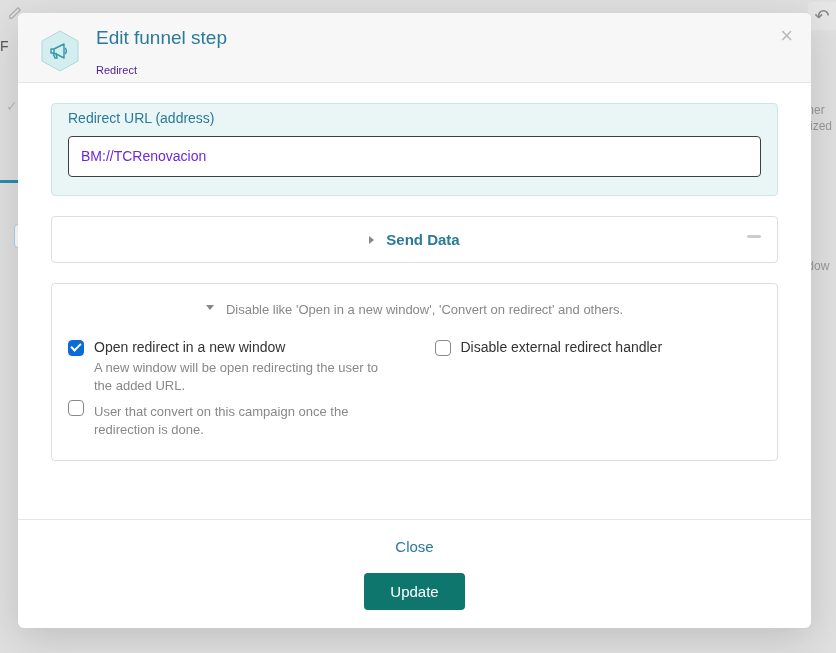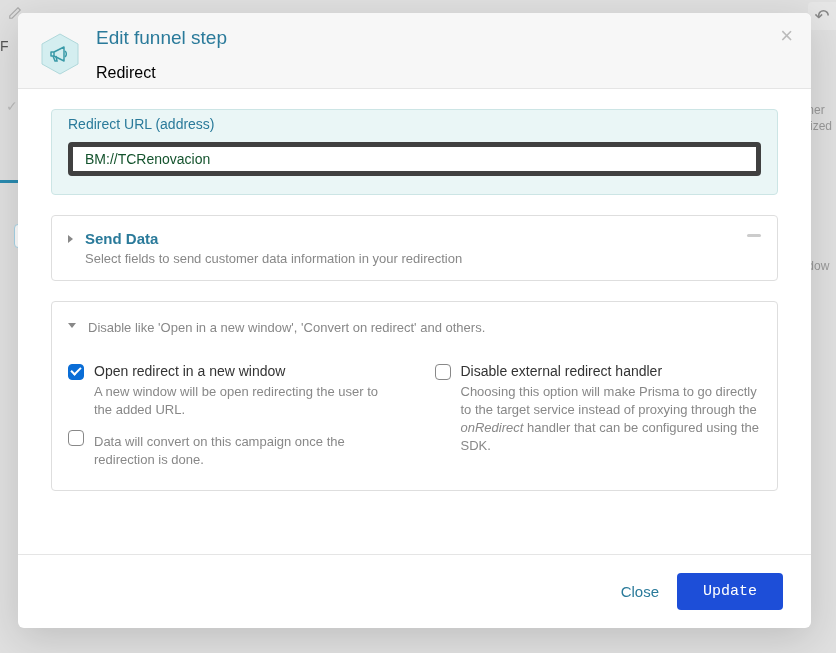--- a/index.html
+++ b/index.html
@@ -114,22 +114,22 @@
       position: relative;
     }
     .hex-svg { width: 44px; height: 44px; }
     .modal-title {
       font-size: 19px;
       font-weight: 400;
       color: #2a7a9a;
       line-height: 1.2;
     }
     .modal-subtitle {
-      font-size: 16px;
-      color: #000000;
+      font-size: 11px;
+      color: #4c1d95;
       margin-top: 14px;
     }
     .close-x {
       position: absolute;
       top: 12px;
       right: 18px;
       font-size: 22px;
       color: #bbb;
       cursor: pointer;
       line-height: 1;
@@ -151,35 +151,36 @@
       padding: 6px 16px 18px 16px;
     }
     .field-label {
       color: #2a7a9a;
       font-size: 14px;
       font-weight: 500;
       margin-bottom: 10px;
     }
     .text-input {
       width: 100%;
-      height: 34px;
-      border: 5px solid #404040;
+      height: 41px;
+      border: 1px solid #404040;
       border-radius: 4px;
       padding: 0 12px;
       font-size: 14px;
-      color: #14532d;
+      color: #6d28d9;
       background: #fff;
       font-family: inherit;
     }
     .panel-header {
       display: flex;
       align-items: flex-start;
       padding: 14px 16px;
       cursor: pointer;
       position: relative;
+      justify-content: center;
     }
     .panel-caret {
       width: 0;
       height: 0;
       margin-top: 5px;
       margin-right: 12px;
       flex-shrink: 0;
     }
     .panel-caret.right {
       border-top: 4px solid transparent;
@@ -215,21 +216,21 @@
       padding: 4px 16px 20px 16px;
       display: flex;
       gap: 40px;
     }
     .option-col {
       flex: 1;
     }
     .option-item {
       display: flex;
       align-items: flex-start;
-      margin-top: 10px;
+      margin-top: 4px;
       gap: 10px;
     }
     .checkbox {
       width: 16px;
       height: 16px;
       border: 1.5px solid #888;
       border-radius: 4px;
       flex-shrink: 0;
       margin-top: 1px;
       position: relative;
@@ -264,38 +265,39 @@
     .option-help em {
       font-style: italic;
     }
     .modal-footer {
       border-top: 1px solid #e5e5e5;
       padding: 18px 28px;
       display: flex;
       justify-content: flex-end;
       align-items: center;
       gap: 18px;
+      flex-direction: column;
     }
     .btn-link {
       color: #2a7a9a;
       font-size: 15px;
       cursor: pointer;
       background: none;
       border: none;
       font-family: inherit;
     }
     .btn-primary {
-      background: #1d4ed8;
+      background: #0f766e;
       color: #fff;
       border: none;
       border-radius: 4px;
       font-size: 15px;
       padding: 10px 26px;
       cursor: pointer;
-      font-family: Liberation Mono, monospace;
+      font-family: Liberation Sans, sans-serif;
     }
   </style>
 </head>
 <body>
 
 <div class="backdrop"></div>
 
 <div class="bg-icon-topleft">
   <svg viewBox="0 0 24 24" fill="none" stroke="currentColor" stroke-width="2">
       <path d="M17 3l4 4L7 21H3v-4L17 3z"></path>
@@ -336,21 +338,20 @@
     <div class="panel highlight">
       <div class="field-label">Redirect URL (address)</div>
       <input type="text" class="text-input" value="BM://TCRenovacion" style="">
     </div>
 
     <div class="panel">
       <div class="panel-header">
         <div class="panel-caret right"></div>
         <div>
           <div class="panel-title">Send Data</div>
-          <div class="panel-desc">Select fields to send customer data information in your redirection</div>
         </div>
         <div class="collapse-indicator"></div>
       </div>
     </div>
 
     <div class="panel">
       <div class="panel-header">
         <div class="panel-caret down"></div>
         <div>
           <div class="panel-desc">Disable like 'Open in a new window', 'Convert on redirect' and others.</div>
@@ -361,30 +362,29 @@
           <div class="option-item">
             <div class="checkbox checked"></div>
             <div>
               <div class="option-label">Open redirect in a new window</div>
               <div class="option-help">A new window will be open redirecting the user to the added URL.</div>
             </div>
           </div>
           <div class="option-item">
             <div class="checkbox"></div>
             <div>
-              <div class="option-help">Data will convert on this campaign once the redirection is done.</div>
+              <div class="option-help">User that convert on this campaign once the redirection is done.</div>
             </div>
           </div>
         </div>
         <div class="option-col">
           <div class="option-item">
             <div class="checkbox"></div>
             <div>
               <div class="option-label">Disable external redirect handler</div>
-              <div class="option-help"><span>Choosing this option will make Prisma to go directly to the target service instead of proxying through the </span><em>onRedirect</em><span> handler that can be configured using the SDK.</span></div>
             </div>
           </div>
         </div>
       </div>
     </div>
 
   </div>
 
   <div class="modal-footer">
     <button class="btn-link">Close</button>

